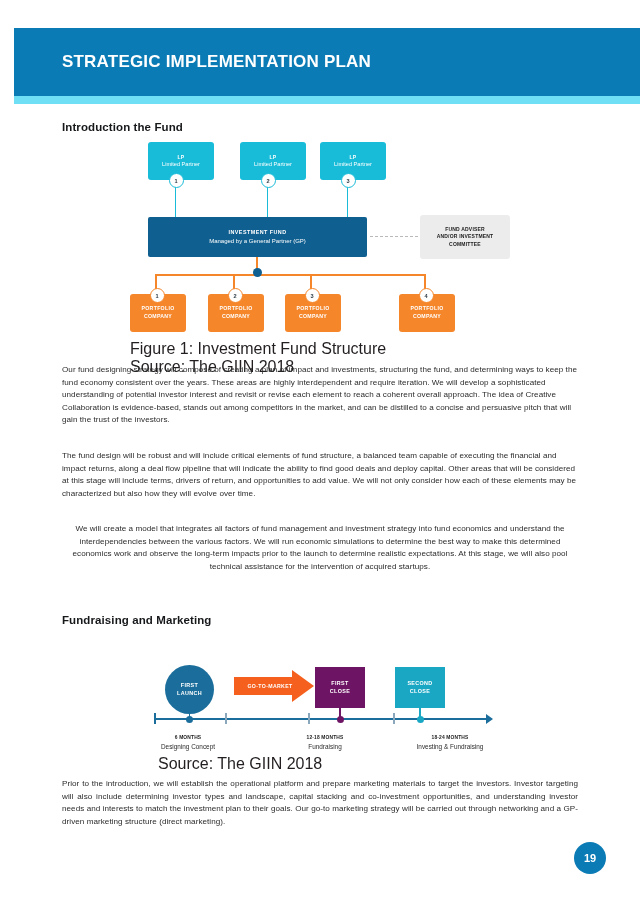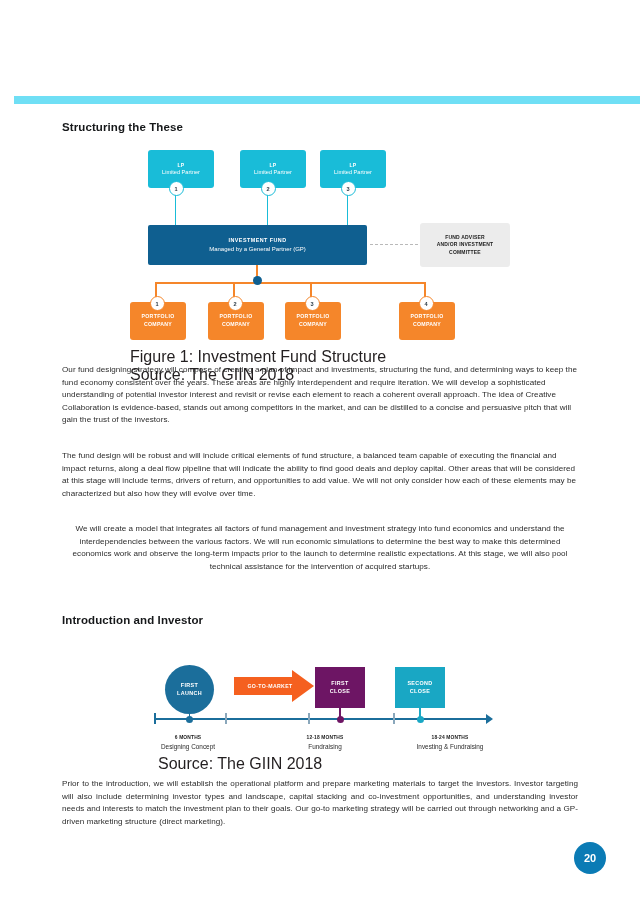--- a/index.html
+++ b/index.html
@@ -30,21 +30,21 @@
   .sec-head{
     font-size:11.5px;font-weight:bold;color:#16181a;letter-spacing:.1px;
   }
   p.body{
     font-size:8.1px;line-height:12.6px;color:#2b2b2b;margin:0;
     letter-spacing:.05px;
   }
   p.body.just{text-align:justify;}
 
   
-  .fig1{position:absolute;left:130px;top:150px;width:400px;height:225px;}
+  .fig1{position:absolute;left:130px;top:142px;width:400px;height:225px;}
   .lp-box{
     position:absolute;width:66px;height:38px;background:#19bcd8;
     border-radius:3px;color:#ffffff;
     display:flex;flex-direction:column;align-items:center;justify-content:center;
     line-height:1.35;
   }
   .lp-t1{font-size:5px;font-weight:bold;letter-spacing:.3px;}
   .lp-t2{font-size:5.6px;}
   .badge{
     position:absolute;width:13px;height:13px;border-radius:50%;
@@ -133,24 +133,27 @@
     border-radius:50%;background:#0b7bb5;color:#fff;
     display:flex;align-items:center;justify-content:center;
     font-size:11px;font-weight:bold;
   }
 </style>
 </head>
 <body>
 
 <div class="page">
 
+  <div class="header-band">
+    <div class="header-title">STRATEGIC IMPLEMENTATION PLAN</div>
+  </div>
   <div class="header-stripe"></div>
 
   <div class="content" style="top:121px;">
-    <div class="sec-head">Structuring the These</div>
+    <div class="sec-head">Introduction the Fund</div>
   </div>
 
   <div class="fig1">
 
     <div class="lp-box" style="left:18px;top:0px;">
       <div class="lp-t1">LP</div>
       <div class="lp-t2">Limited Partner</div>
     </div>
     <div class="lp-box" style="left:110px;top:0px;">
       <div class="lp-t1">LP</div>
@@ -221,21 +224,21 @@
     <p class="body">Our fund designing strategy will compose of creating a plan of impact and investments, structuring the fund, and determining ways to keep the fund economy consistent over the years. These areas are highly interdependent and require iteration. We will develop a sophisticated understanding of potential investor interest and revisit or revise each element to reach a coherent overall approach. The idea of Creative Collaboration is evidence-based, stands out among competitors in the market, and can be distilled to a concise and persuasive pitch that will gain the trust of the investors.</p>
   </div>
   <div class="content" style="top:450px;">
     <p class="body">The fund design will be robust and will include critical elements of fund structure, a balanced team capable of executing the financial and impact returns, along a deal flow pipeline that will indicate the ability to find good deals and deploy capital. Other areas that will be considered at this stage will include terms, drivers of return, and opportunities to add value. We will not only consider how each of these elements may be characterized but also how they will evolve over time.</p>
   </div>
   <div class="content" style="top:523px;text-align:center;">
     <p class="body">We will create a model that integrates all factors of fund management and investment strategy into fund economics and understand the interdependencies between the various factors. We will run economic simulations to determine the best way to make this determined economics work and observe the long-term impacts prior to the launch to determine realistic expectations. At this stage, we will also pool technical assistance for the intervention of acquired startups.</p>
   </div>
 
   <div class="content" style="top:614px;">
-    <div class="sec-head">Introduction and Investor</div>
+    <div class="sec-head">Fundraising and Marketing</div>
   </div>
 
   <div class="fig2">
 
     <div class="tl-axis"></div>
     <div class="tl-cap"></div>
     <div class="tl-arrow"></div>
 
     <div class="tick" style="left:85px;"></div>
     <div class="tick" style="left:168px;"></div>
@@ -284,15 +287,15 @@
 
     <div class="fig2-cap">
       <div>Source: The GIIN 2018</div>
     </div>
   </div>
 
   <div class="content" style="top:778px;">
     <p class="body just">Prior to the introduction, we will establish the operational platform and prepare marketing materials to target the investors. Investor targeting will also include determining investor types and landscape, capital stacking and co-investment opportunities, and understanding investor needs and interests to match the investment plan to their goals. Our go-to marketing strategy will be carried out through networking and a GP-driven marketing structure (direct marketing).</p>
   </div>
 
-  <div class="pagenum">20</div>
+  <div class="pagenum">19</div>
 
 </div>
 
 </body></html>

